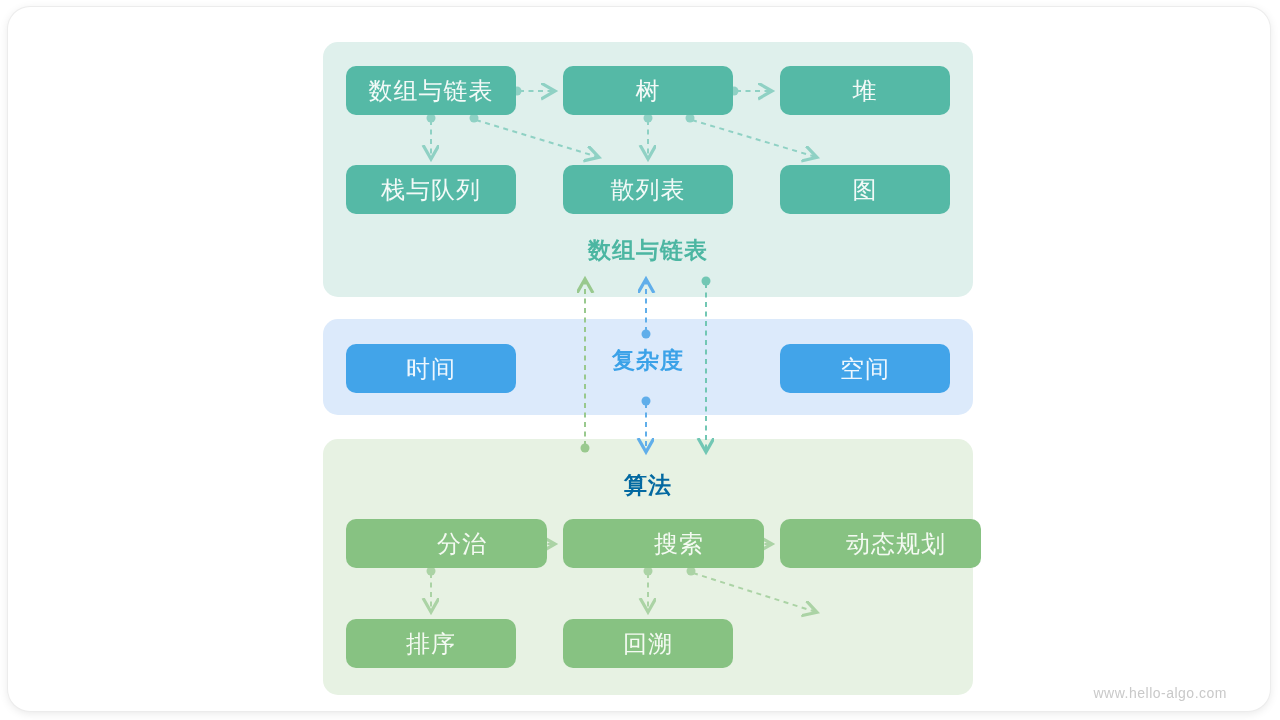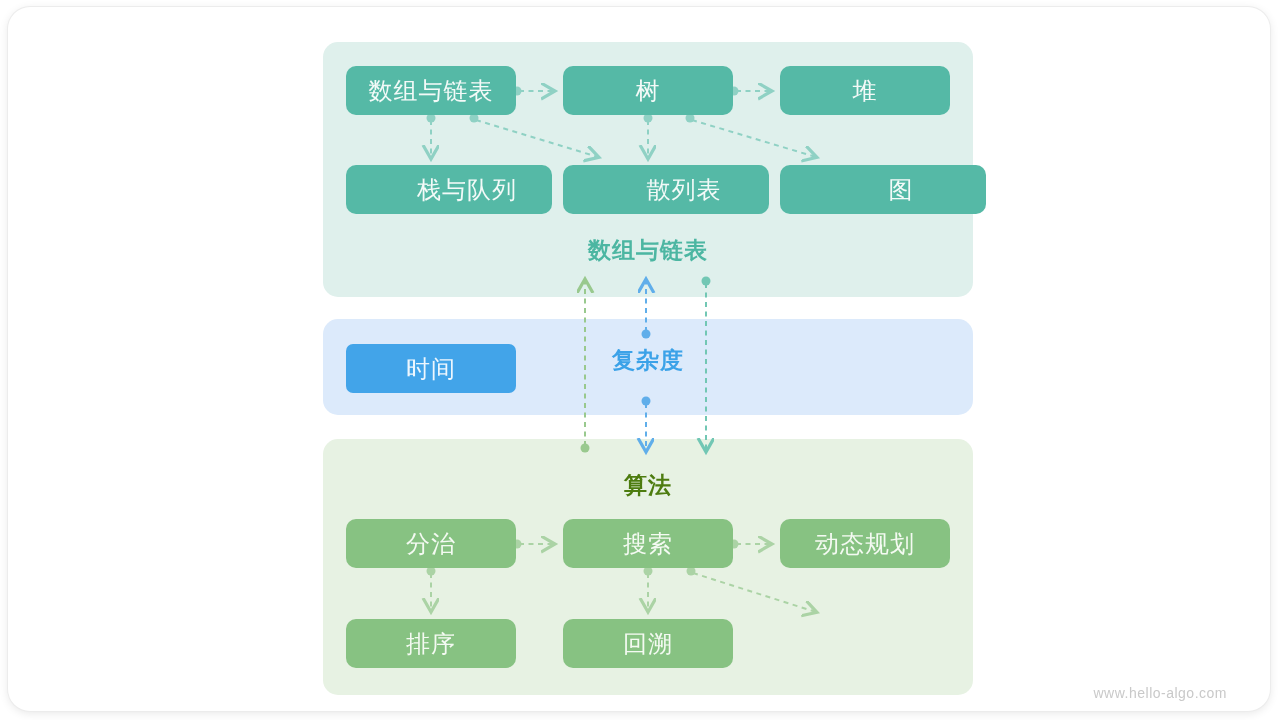--- a/index.html
+++ b/index.html
@@ -16,35 +16,35 @@
   .panel-ds{top:35px;height:255px;background:#dff0ec;}
   .panel-cx{top:312px;height:96px;background:#dceafb;}
   .panel-al{top:432px;height:256px;background:#e7f2e3;}
 
   .bx{
     position:absolute;width:170px;height:49px;border-radius:10px;
     display:flex;align-items:center;justify-content:center;
     font-size:24px;color:#f3faf8;letter-spacing:1px;
   }
   .bx-teal{background:#55b9a6;}
-  .bx-blue{background:#42a4e9;color:#eef7fe;border-radius:7px;}
+  .bx-blue{background:#42a4e9;color:#eef7fe;}
   .bx-green{background:#87c282;color:#f4faf2;}
 
   .c1{left:338px;}.c2{left:555px;}.c3{left:772px;}
-  .r-ds1{top:59px;font-family:Liberation Serif, serif;}.r-ds2{top:158px;padding-left:36px;}
+  .r-ds1{top:59px;font-family:Liberation Serif, serif;}.r-ds2{top:158px;}
   .r-cx{top:337px;}
-  .r-al1{top:512px;}.r-al2{top:612px;}
+  .r-al1{top:512px;padding-left:31px;}.r-al2{top:612px;}
 
   .sec-title{
     position:absolute;left:315px;width:650px;text-align:center;
     font-weight:bold;font-size:23px;letter-spacing:1px;line-height:26px;
   }
   .t-ds{top:230px;color:#4cb6a2;}
   .t-cx{top:340px;color:#3ba2e8;}
-  .t-al{top:465px;color:#4d7c0f;}
+  .t-al{top:465px;color:#0369a1;}
 
   .connectors{position:absolute;left:0;top:0;pointer-events:none;}
 
   .wm{
     position:absolute;right:43px;top:678px;
     font-family:Liberation Sans, sans-serif;
     font-size:14px;color:#c9c9c9;letter-spacing:0.5px;
   }
 </style>
 </head>
@@ -124,20 +124,21 @@
 
     <div class="bx bx-teal c1 r-ds1">数组与链表</div>
     <div class="bx bx-teal c2 r-ds1">树</div>
     <div class="bx bx-teal c3 r-ds1">堆</div>
     <div class="bx bx-teal c1 r-ds2">栈与队列</div>
     <div class="bx bx-teal c2 r-ds2">散列表</div>
     <div class="bx bx-teal c3 r-ds2">图</div>
     <div class="sec-title t-ds">数组与链表</div>
 
     <div class="bx bx-blue c1 r-cx">时间</div>
+    <div class="bx bx-blue c3 r-cx">空间</div>
     <div class="sec-title t-cx">复杂度</div>
 
     <div class="sec-title t-al">算法</div>
     <div class="bx bx-green c1 r-al1">分治</div>
     <div class="bx bx-green c2 r-al1">搜索</div>
     <div class="bx bx-green c1 r-al2">排序</div>
     <div class="bx bx-green c3 r-al1">动态规划</div>
     <div class="bx bx-green c2 r-al2">回溯</div>
 
     <div class="wm">www.hello-algo.com</div>

